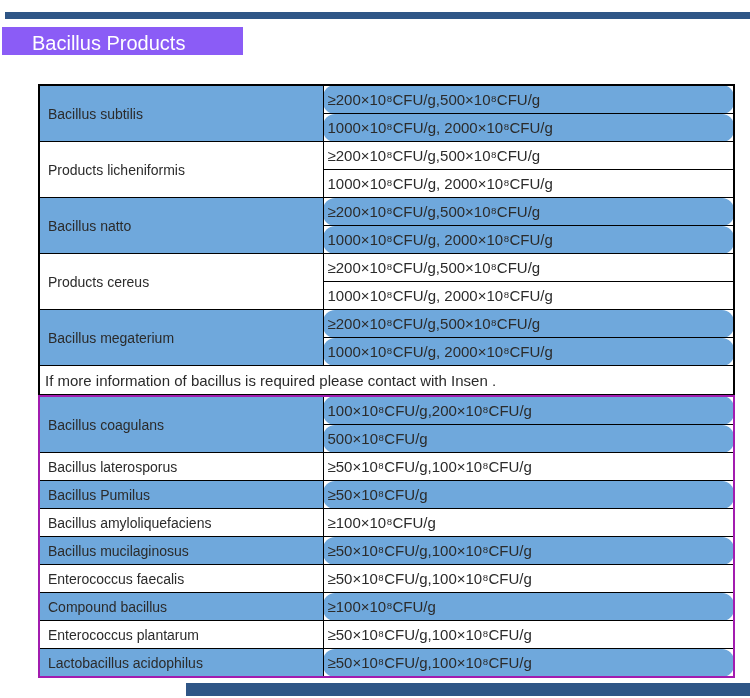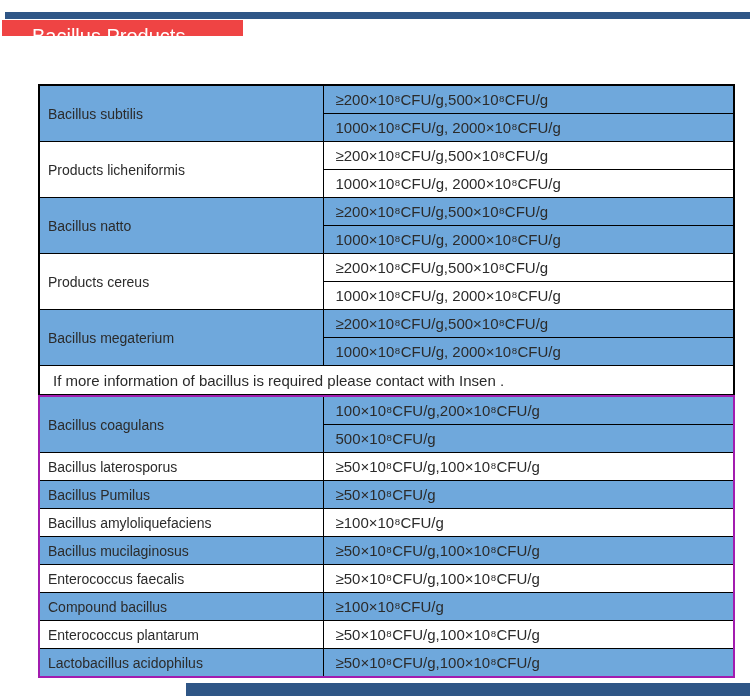--- a/index.html
+++ b/index.html
@@ -4,41 +4,41 @@
 <style>
   html,body{margin:0;padding:0;}
   body{
     width:750px;height:698px;position:relative;background:#ffffff;
     font-family:"Liberation Sans","DejaVu Sans",sans-serif;overflow:hidden;
   }
   .top-bar{
     position:absolute;left:5px;top:12px;width:745px;height:7px;background:#2F5686;
   }
   .title-banner{
-    position:absolute;left:2px;top:20px;width:241px;height:16px;background:#ef4444;
+    position:absolute;left:2px;top:27px;width:241px;height:28px;background:#8b5cf6;
   }
   .title-banner .title-text{
     display:block;padding-left:30px;line-height:32px;font-size:20px;color:#ffffff;
     white-space:nowrap;
   }
   .tables{
     position:absolute;left:26px;top:84px;width:697px;margin-left:12px;
   }
   table{
     width:697px;border-collapse:collapse;table-layout:fixed;
   }
   table.upper{border:2px solid #000;border-bottom-width:1px;}
   table.lower{border:2px solid #a21caf;}
   td{
     border:1px solid #000;height:27px;padding:0;vertical-align:middle;
     color:#2b2b2b;overflow:hidden;white-space:nowrap;
   }
   td.label{font-size:14px;padding-left:8px;}
-  td.value{font-size:15px;padding-left:12px;}
-  td.note{font-size:15px;padding-left:13px;height:28px;background:#ffffff;}
+  td.value{font-size:15px;padding-left:4px;border-radius:12px;}
+  td.note{font-size:15px;padding-left:5px;height:28px;background:#ffffff;}
   .r-blue td{background:#6FA8DC;}
   .r-white td{background:#ffffff;}
   .bottom-bar{
     position:absolute;left:186px;top:683px;width:564px;height:13px;background:#2F5686;
   }
 </style>
 </head>
 <body>
 
 <div class="top-bar"></div>

